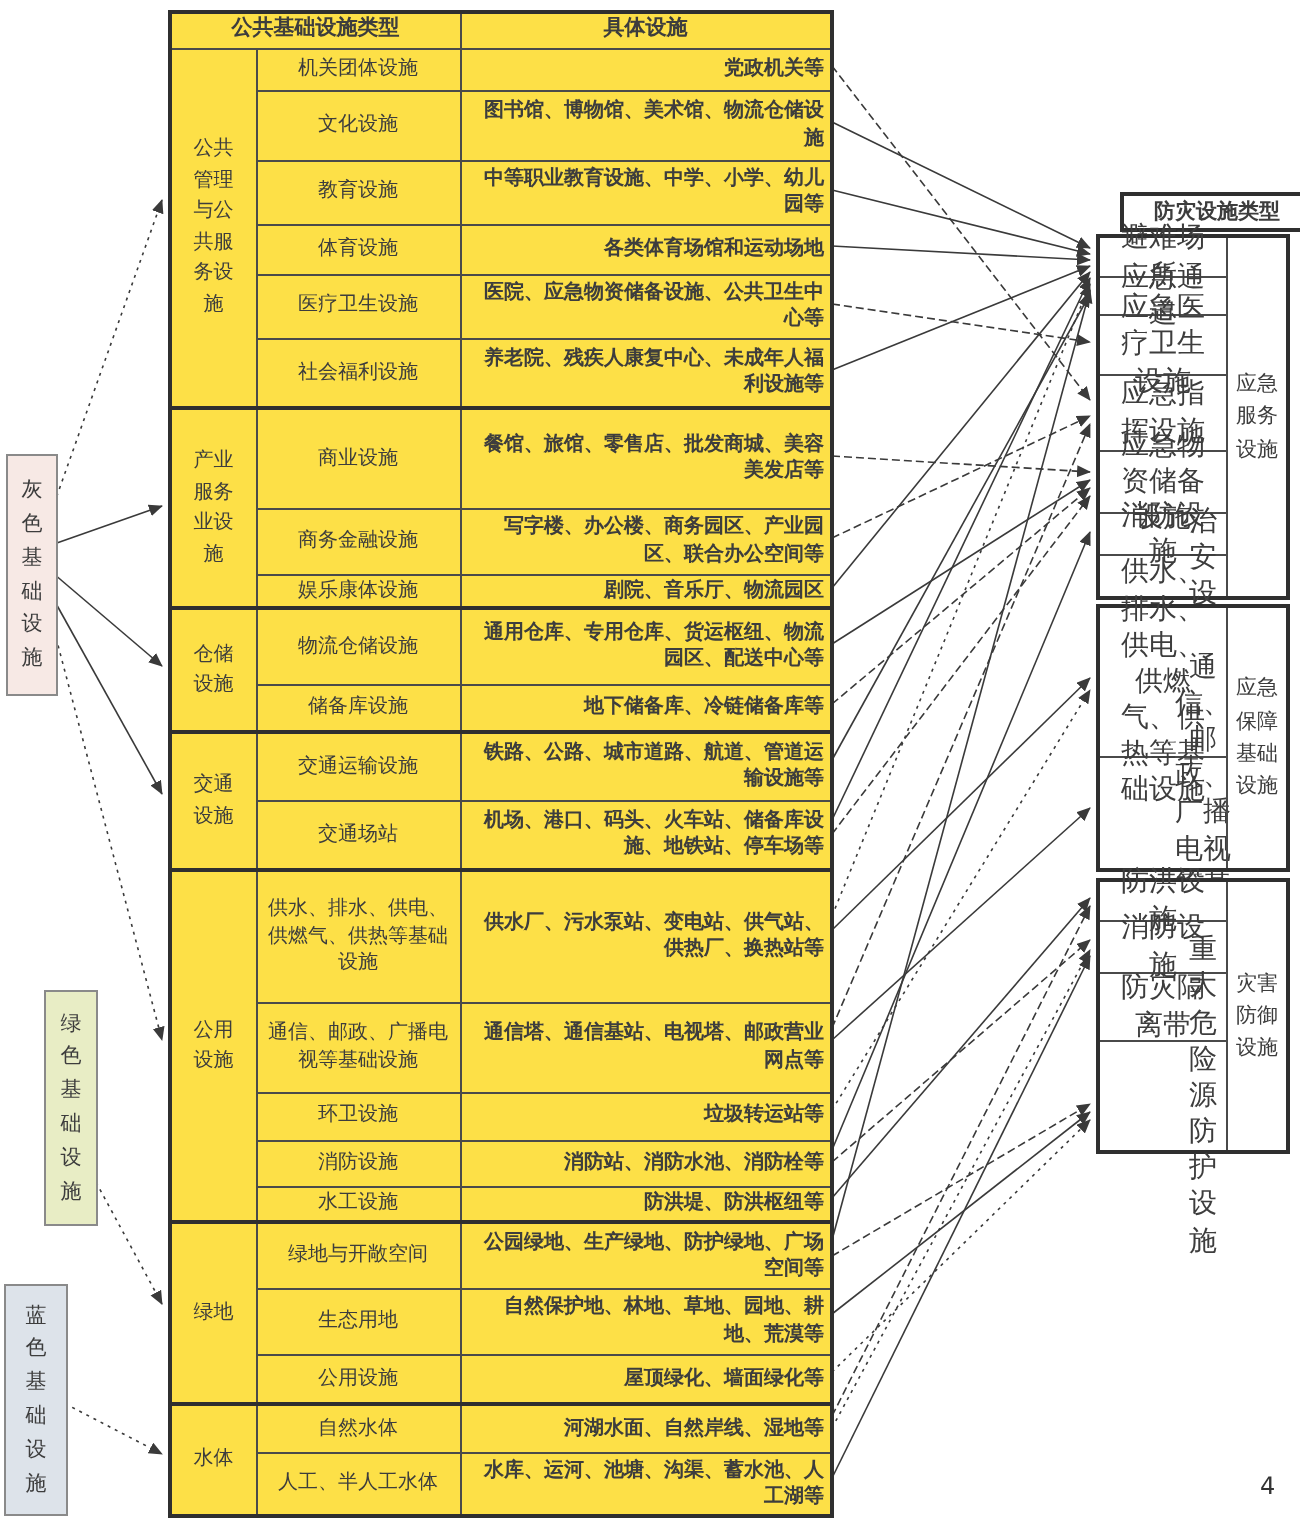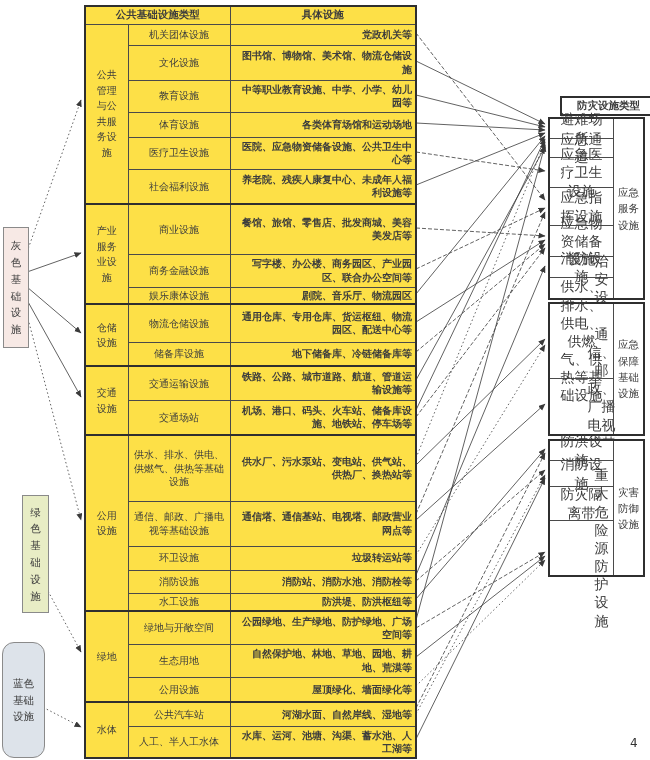--- a/index.html
+++ b/index.html
@@ -30,21 +30,21 @@
   .rp-item:last-child{border-bottom:none;padding-left:48px;}
   .rp-group{flex:1;border-left:1px solid #4a4a4a;display:flex;align-items:center;justify-content:center;
             text-align:right;font-size:10.5px;line-height:1.55;padding:0 4px;word-break:break-all;}
 
   
   .lb{position:absolute;z-index:2;box-sizing:border-box;border:1px solid #8a8a8a;display:flex;
       align-items:center;justify-content:center;text-align:center;font-size:10.5px;line-height:1.6;
       word-break:break-all;padding:4px 6px;}
   .lb-gray{left:3px;top:227px;width:26px;height:121px;background:#f7e9e5;}
   .lb-green{left:2px;top:495px;width:27px;height:118px;background:#e8edc5;margin-left:20px;}
-  .lb-blue{left:2px;top:642px;width:43px;height:116px;background:#dde3ea;border-radius:12px;}
+  .lb-blue{left:2px;top:642px;width:32px;height:116px;background:#dde3ea;}
 
   .page-num{position:absolute;left:630px;top:736px;font-size:12px;color:#333;}
 </style>
 </head>
 <body>
 
 <div id="canvas">
 
   <svg class="lines" width="650" height="760">
     <defs>
@@ -196,21 +196,21 @@
       <td>生态用地</td>
       <td class="det">自然保护地、林地、草地、园地、耕地、荒漠等</td>
     </tr>
     <tr style="height:25px">
       <td>公用设施</td>
       <td class="det">屋顶绿化、墙面绿化等</td>
     </tr>
 
     <tr class="cat-top" style="height:24px">
       <td class="cat" rowspan="2">水体</td>
-      <td>公共汽车站</td>
+      <td>自然水体</td>
       <td class="det">河湖水面、自然岸线、湿地等</td>
     </tr>
     <tr style="height:32px">
       <td>人工、半人工水体</td>
       <td class="det">水库、运河、池塘、沟渠、蓄水池、人工湖等</td>
     </tr>
   </tbody>
     </table>
 
   <div class="rp-title">防灾设施类型</div>

